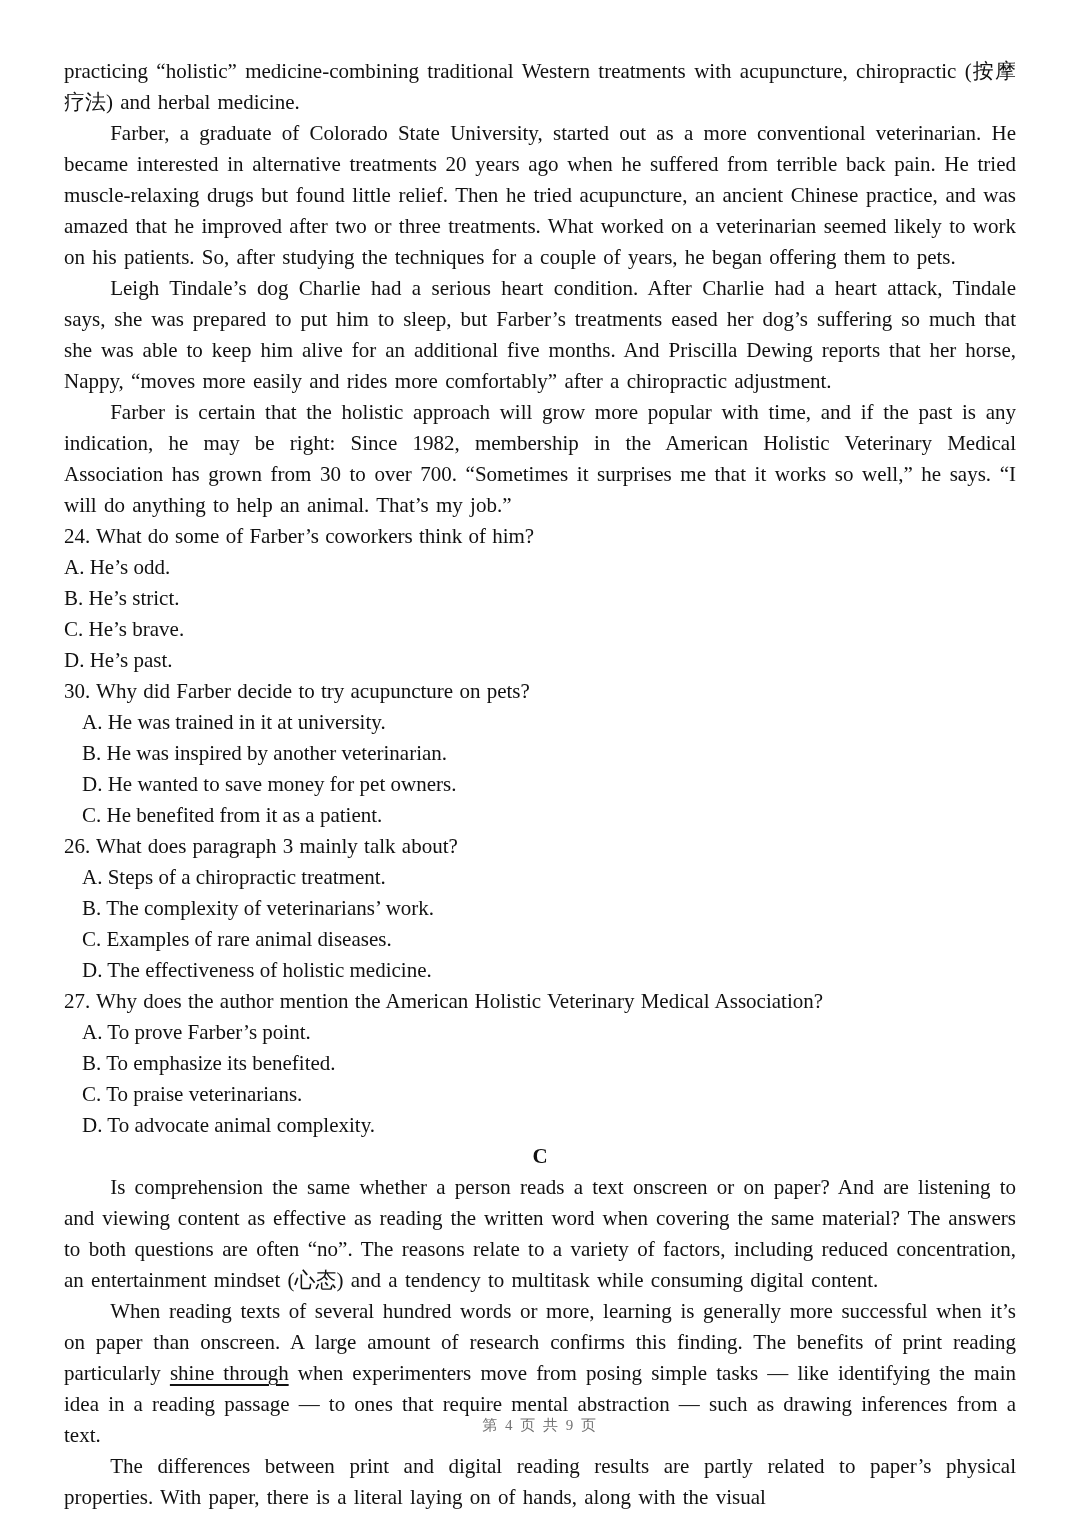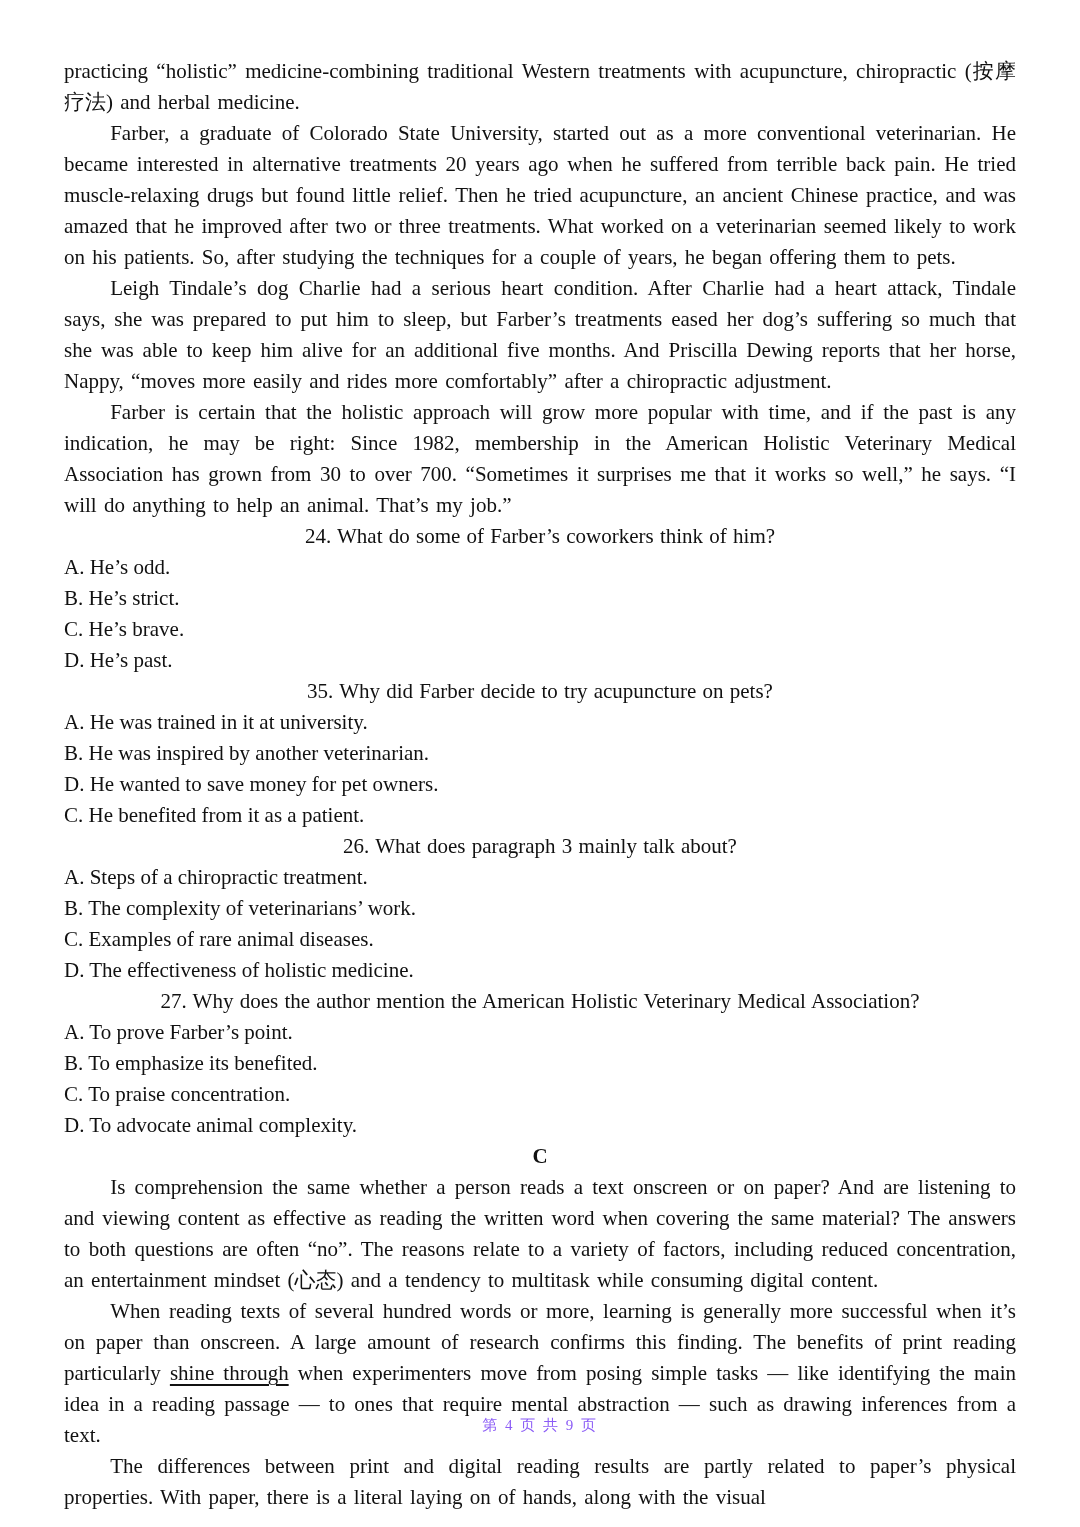--- a/index.html
+++ b/index.html
@@ -28,38 +28,39 @@
     margin: 0;
     text-align: justify;
     text-align-last: left;
     word-spacing: 2px;
   }
   .para.indent {
     text-indent: 2.2em;
   }
   .q-stem {
     margin: 0;
-    text-align: center;
+    text-align: left;
     word-spacing: 1px;
   }
   .opt-row {
     display: flex;
     flex-direction: column;
     align-items: baseline;
   }
   .opt-row.cols-4 .opt {
     flex: 0 0 23.4%;
     white-space: nowrap;
   }
   .opt-row.cols-4 .opt:last-child {
     flex: 1 1 auto;
   }
   .opt-row.cols-2 .opt {
     flex: 0 0 46.6%;
     white-space: nowrap;
+    margin-left: 18px;
   }
   .opt-row.cols-2 .opt:last-child {
     flex: 1 1 auto;
   }
   .section-heading {
     text-align: center;
     font-weight: bold;
     margin: 0;
   }
   .seg-bold-underline {
@@ -69,21 +70,21 @@
     text-underline-offset: 4px;
   }
   .footer {
     position: absolute;
     left: 0;
     right: 0;
     bottom: 86px;
     text-align: center;
     font-size: 15px;
     letter-spacing: 2px;
-    color: #8b5cf6;
+    color: #737373;
   }
 </style>
 </head>
 <body>
 
 <div class="page">
   <div class="doc-body">
       <p class="para"><span>practicing “holistic” medicine-combining traditional Western treatments with acupuncture, chiropractic (按摩疗法) and herbal medicine.</span></p>
       <p class="para indent"><span>Farber, a graduate of Colorado State University, started out as a more conventional veterinarian. He became interested in alternative treatments 20 years ago when he suffered from terrible back pain. He tried muscle-relaxing drugs but found little relief. Then he tried acupuncture, an ancient Chinese practice, and was amazed that he improved after two or three treatments. What worked on a veterinarian seemed likely to work on his patients. So, after studying the techniques for a couple of years, he began offering them to pets.</span></p>
       <p class="para indent"><span>Leigh Tindale’s dog Charlie had a serious heart condition. After Charlie had a heart attack, Tindale says, she was prepared to put him to sleep, but Farber’s treatments eased her dog’s suffering so much that she was able to keep him alive for an additional five months. And Priscilla Dewing reports that her horse, Nappy, “moves more easily and rides more comfortably” after a chiropractic adjustment.</span></p>
@@ -91,21 +92,21 @@
       <div>
         <div class="q-stem">24. What do some of Farber’s coworkers think of him?</div>
         <div class="opt-row cols-4">
           <span class="opt">A. He’s odd.</span>
           <span class="opt">B. He’s strict.</span>
           <span class="opt">C. He’s brave.</span>
           <span class="opt">D. He’s past.</span>
         </div>
       </div>
       <div>
-        <div class="q-stem">35. Why did Farber decide to try acupuncture on pets?</div>
+        <div class="q-stem">30. Why did Farber decide to try acupuncture on pets?</div>
         <div class="opt-row cols-2">
           <span class="opt">A. He was trained in it at university.</span>
           <span class="opt">B. He was inspired by another veterinarian.</span>
         </div>
         <div class="opt-row cols-2">
           <span class="opt">D. He wanted to save money for pet owners.</span>
           <span class="opt">C. He benefited from it as a patient.</span>
         </div>
       </div>
       <div>
@@ -119,21 +120,21 @@
           <span class="opt">D. The effectiveness of holistic medicine.</span>
         </div>
       </div>
       <div>
         <div class="q-stem">27. Why does the author mention the American Holistic Veterinary Medical Association?</div>
         <div class="opt-row cols-2">
           <span class="opt">A. To prove Farber’s point.</span>
           <span class="opt">B. To emphasize its benefited.</span>
         </div>
         <div class="opt-row cols-2">
-          <span class="opt">C. To praise concentration.</span>
+          <span class="opt">C. To praise veterinarians.</span>
           <span class="opt">D. To advocate animal complexity.</span>
         </div>
       </div>
       <div class="section-heading">C</div>
       <p class="para indent"><span>Is comprehension the same whether a person reads a text onscreen or on paper? And are listening to and viewing content as effective as reading the written word when covering the same material? The answers to both questions are often “no”. The reasons relate to a variety of factors, including reduced concentration, an entertainment mindset (心态) and a tendency to multitask while consuming digital content.</span></p>
       <p class="para indent"><span>When reading texts of several hundred words or more, learning is generally more successful when it’s on paper than onscreen. A large amount of research confirms this finding. The benefits of print reading particularly </span><span class="seg-bold-underline">shine through</span><span> when experimenters move from posing simple tasks — like identifying the main idea in a reading passage — to ones that require mental abstraction — such as drawing inferences from a text.</span></p>
       <p class="para indent"><span>The differences between print and digital reading results are partly related to paper’s physical properties. With paper, there is a literal laying on of hands, along with the visual</span></p>
     </div>
   <div class="footer">第 4 页 共 9 页</div>
 </div>

